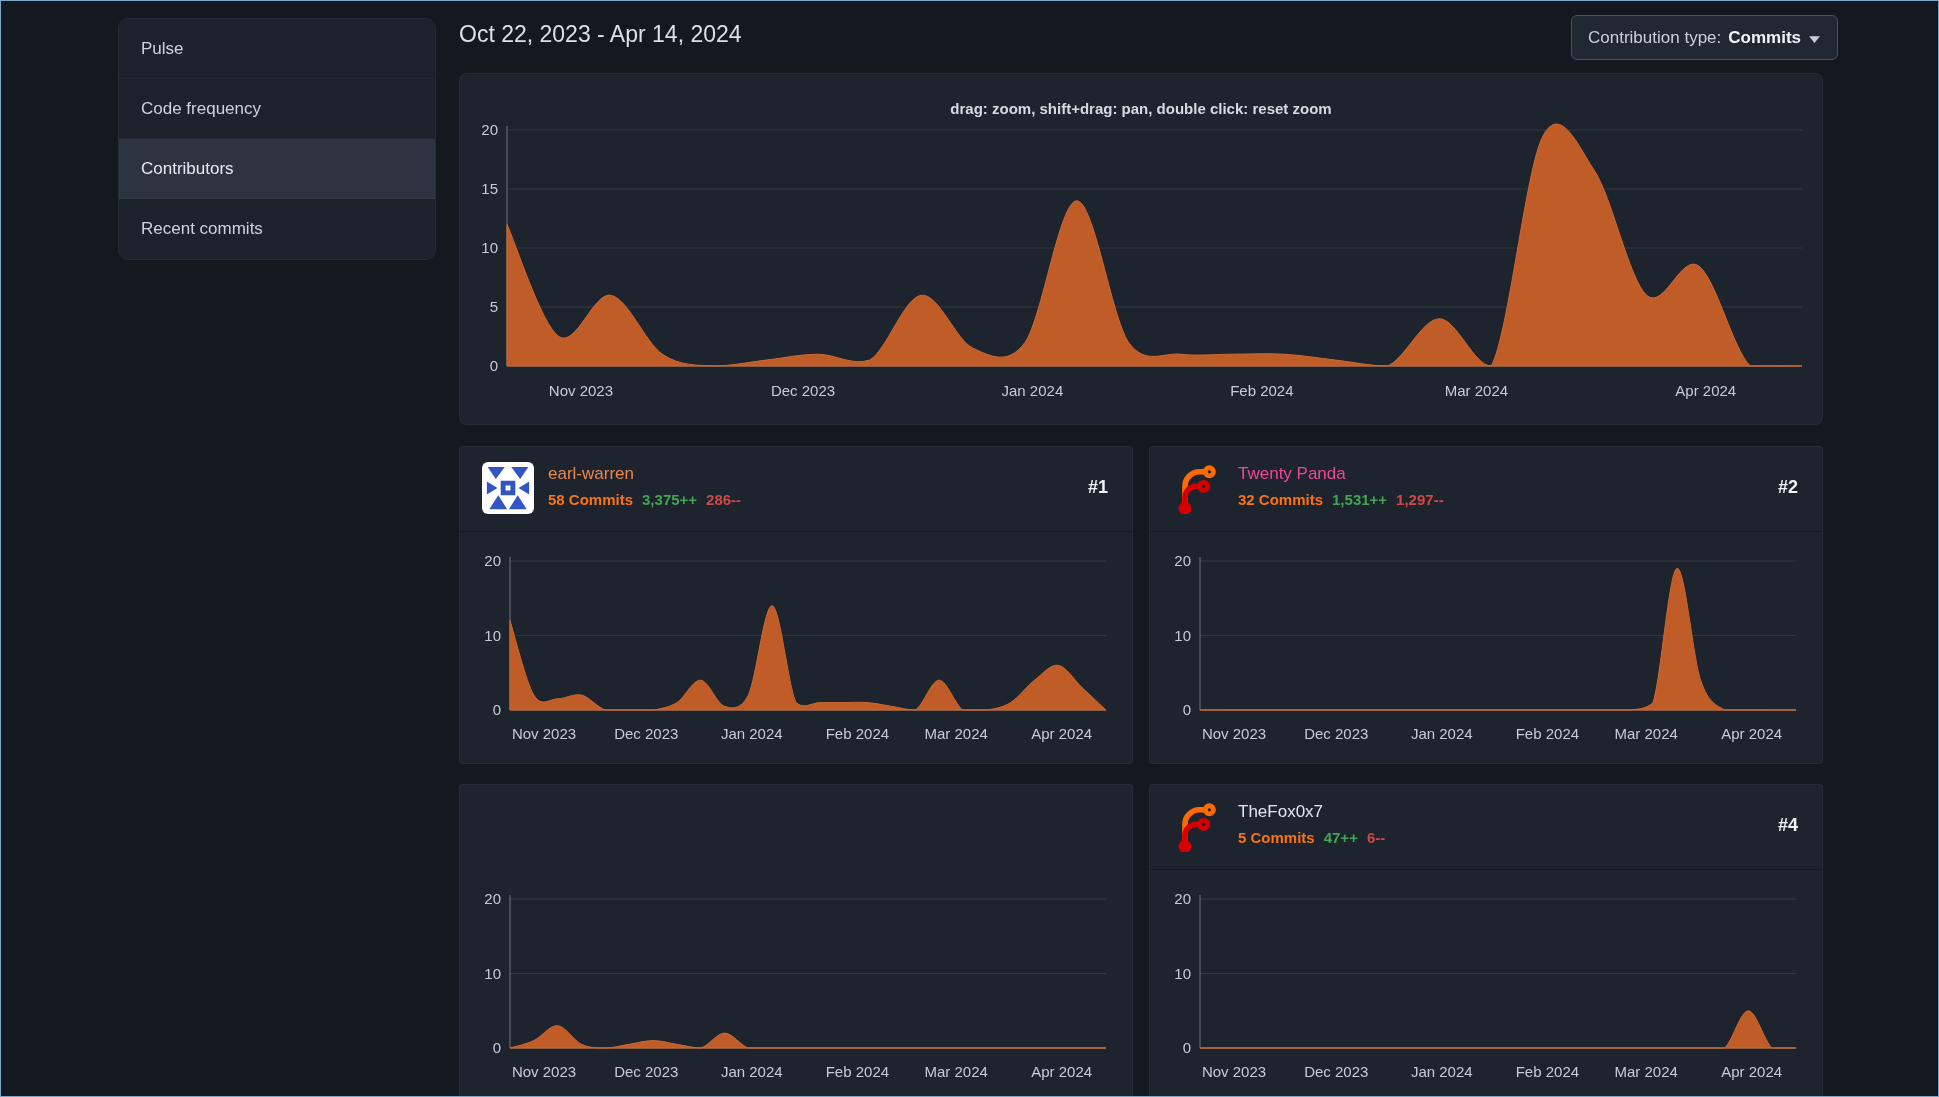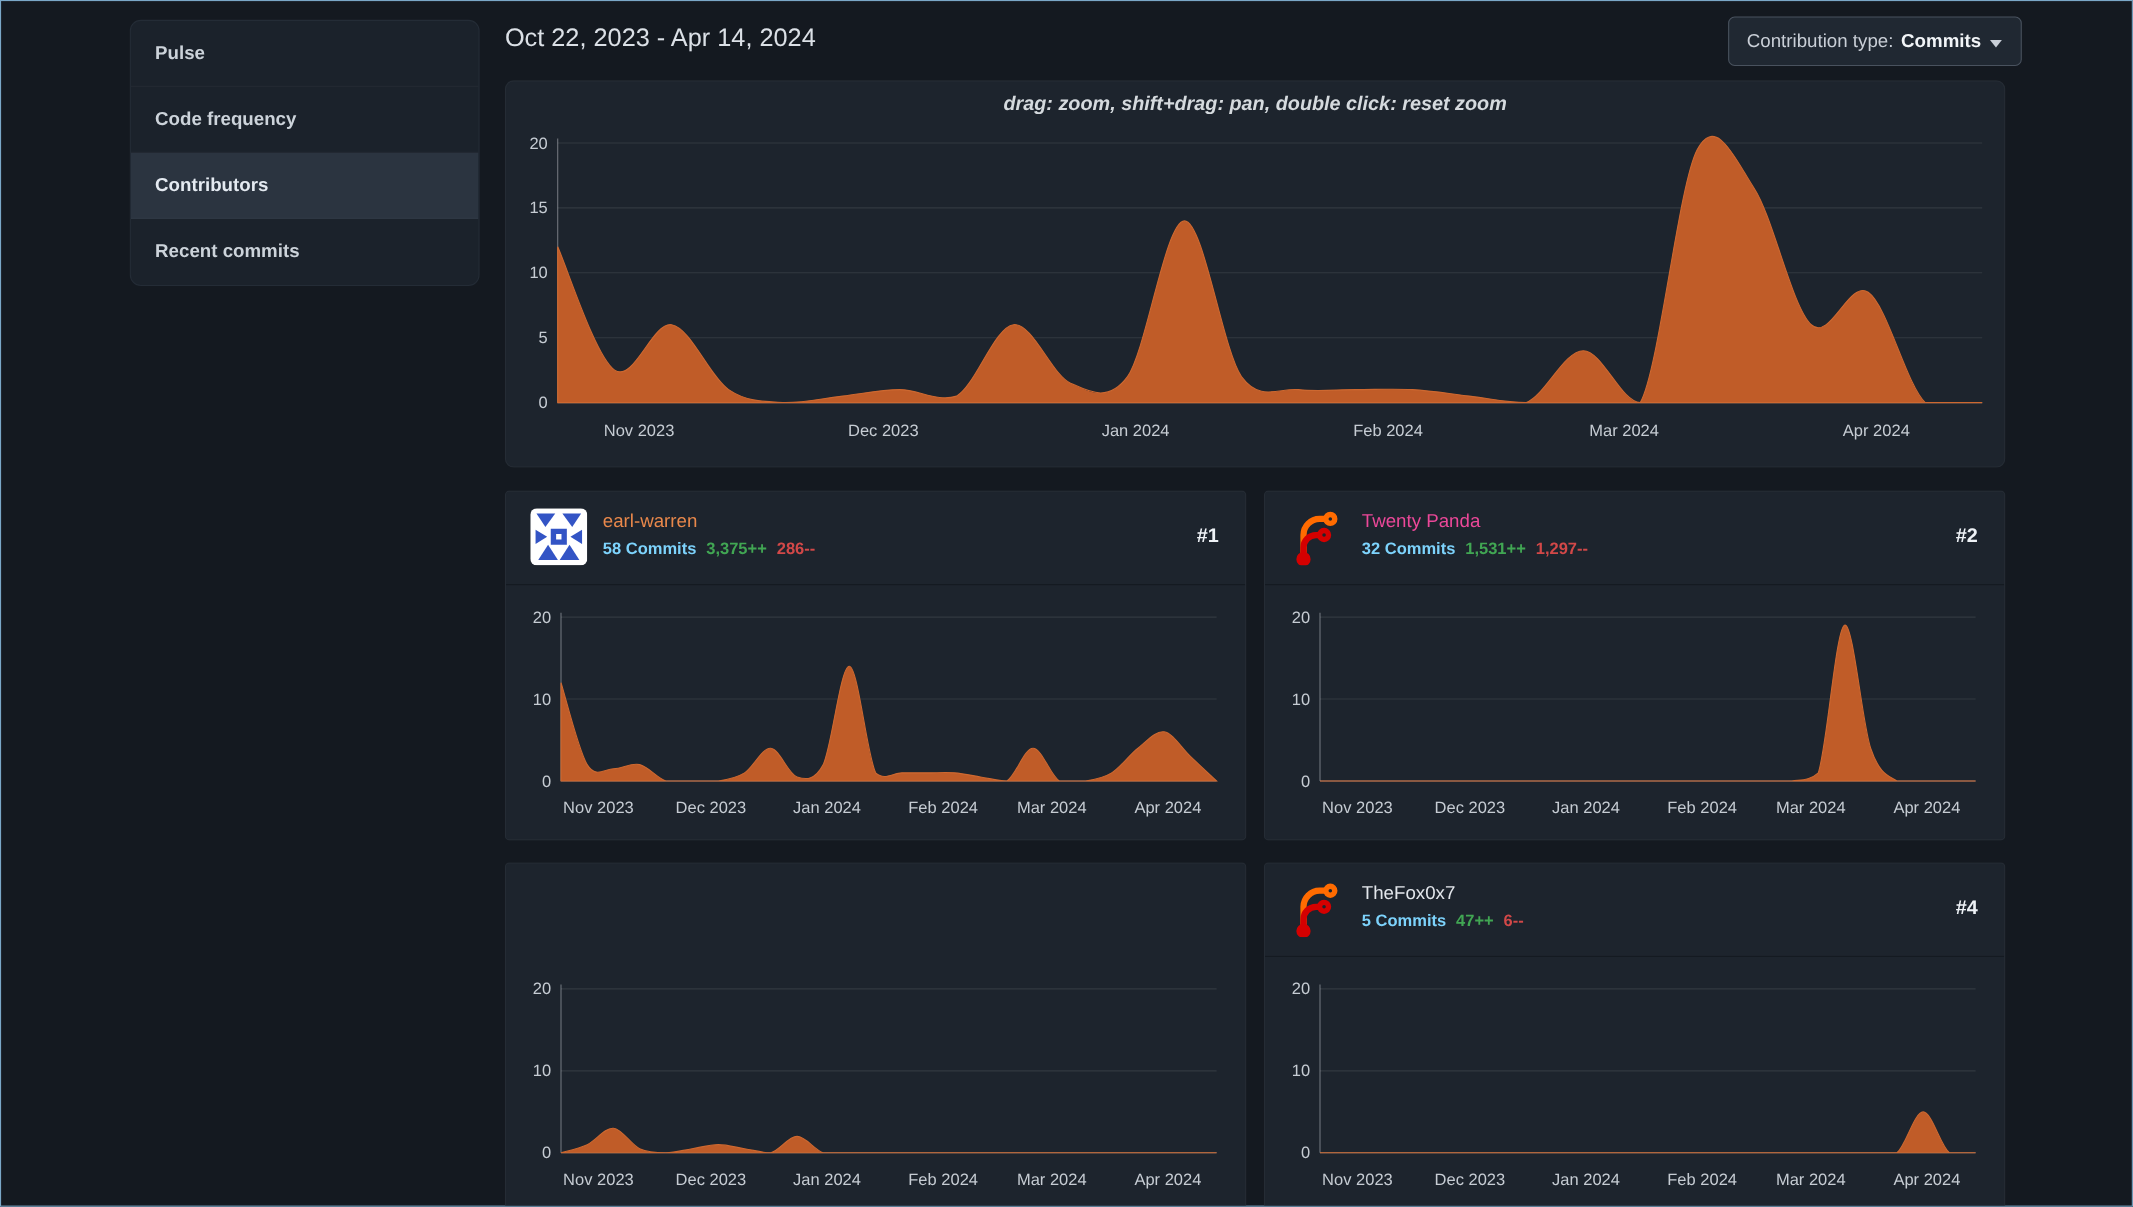--- a/index.html
+++ b/index.html
@@ -13,21 +13,20 @@
   }
   .side-menu {
     position: absolute; left: 117px; top: 17px; width: 318px;
     background: #1b222b; border-radius: 10px; overflow: hidden;
     border: 1px solid #242c36;
   }
   .menu-item {
     display: flex; align-items: center; height: 60px; padding-left: 22px;
     font-size: 17px; color: #ccd3da; cursor: pointer;
     border-bottom: 1px solid rgba(255,255,255,0.03);
-    font-weight: bold;
   }
   .menu-item:last-child { border-bottom: none; }
   .menu-item.active { background: #2b3440; color: #e4eaf1; }
   .page-title {
     position: absolute; left: 458px; top: 20px;
     font-size: 23px; font-weight: 400; color: #dbe0e6;
   }
   .dropdown {
     position: absolute; top: 14px; right: 100px; height: 45px;
     display: flex; align-items: center; gap: 7px; padding: 0 16px;
@@ -36,41 +35,41 @@
     font-family: inherit;
   }
   .dropdown b { color: #f2f5f8; font-weight: 700; }
   .caret { width: 13px; height: 9px; margin-top: 3px; }
   .panel {
     position: absolute; background: #1d242d; border-radius: 8px;
     border: 1px solid rgba(255,255,255,0.04);
   }
   .main-panel { left: 458px; top: 72px; width: 1364px; height: 352px; }
   .chart-hint {
-    position: absolute; top: 10px; left: 0; right: 0; text-align: center;
-    font-size: 18px; font-weight: 700; color: #d5dade; z-index: 2; font-style: italic;
+    position: absolute; top: 26px; left: 0; right: 0; text-align: center;
+    font-size: 15px; font-weight: 700; color: #d5dade; z-index: 2;
   }
   .chart-box { position: absolute; inset: 0; }
   .chart-box svg { display: block; }
   .cards {
     position: absolute; left: 458px; top: 445px; width: 1364px;
     display: grid; grid-template-columns: 674px 674px; column-gap: 16px; row-gap: 20px;
   }
   .card {
     position: relative; width: 674px; height: 318px;
     background: #1d242d; border-radius: 4px; overflow: hidden;
     border: 1px solid rgba(255,255,255,0.04);
   }
   .card-header { position: absolute; left: 0; top: 0; right: 0; height: 85px; }
   .card-header .sep { position: absolute; left: 0; right: 0; top: 84px; height: 1px; background: #141a21; }
   .avatar { position: absolute; left: 22px; top: 15px; width: 52px; height: 52px; border-radius: 6px; overflow: hidden; }
   .avatar svg { width: 52px; height: 52px; display: block; }
   .c-name { position: absolute; left: 88px; top: 17px; font-size: 17px; color: var(--name-default); text-decoration: none; cursor: pointer; }
   .c-stats { position: absolute; left: 88px; top: 44px; font-size: 15px; font-weight: 700; display: flex; gap: 9px; }
-  .c-stats .commits { color: #7dd3fc; }
+  .c-stats .commits { color: #f97316; }
   .c-stats .adds { color: var(--green); }
   .c-stats .dels { color: var(--red); }
   .c-rank { position: absolute; right: 24px; top: 30px; font-size: 18px; font-weight: 700; color: #eef2f6; }
   .card-chart { position: absolute; left: 0; top: 85px; width: 674px; height: 233px; }
   svg text { font-family: "Liberation Sans", "DejaVu Sans", sans-serif; }
 </style>
 </head>
 <body>
 
 <nav class="side-menu">

